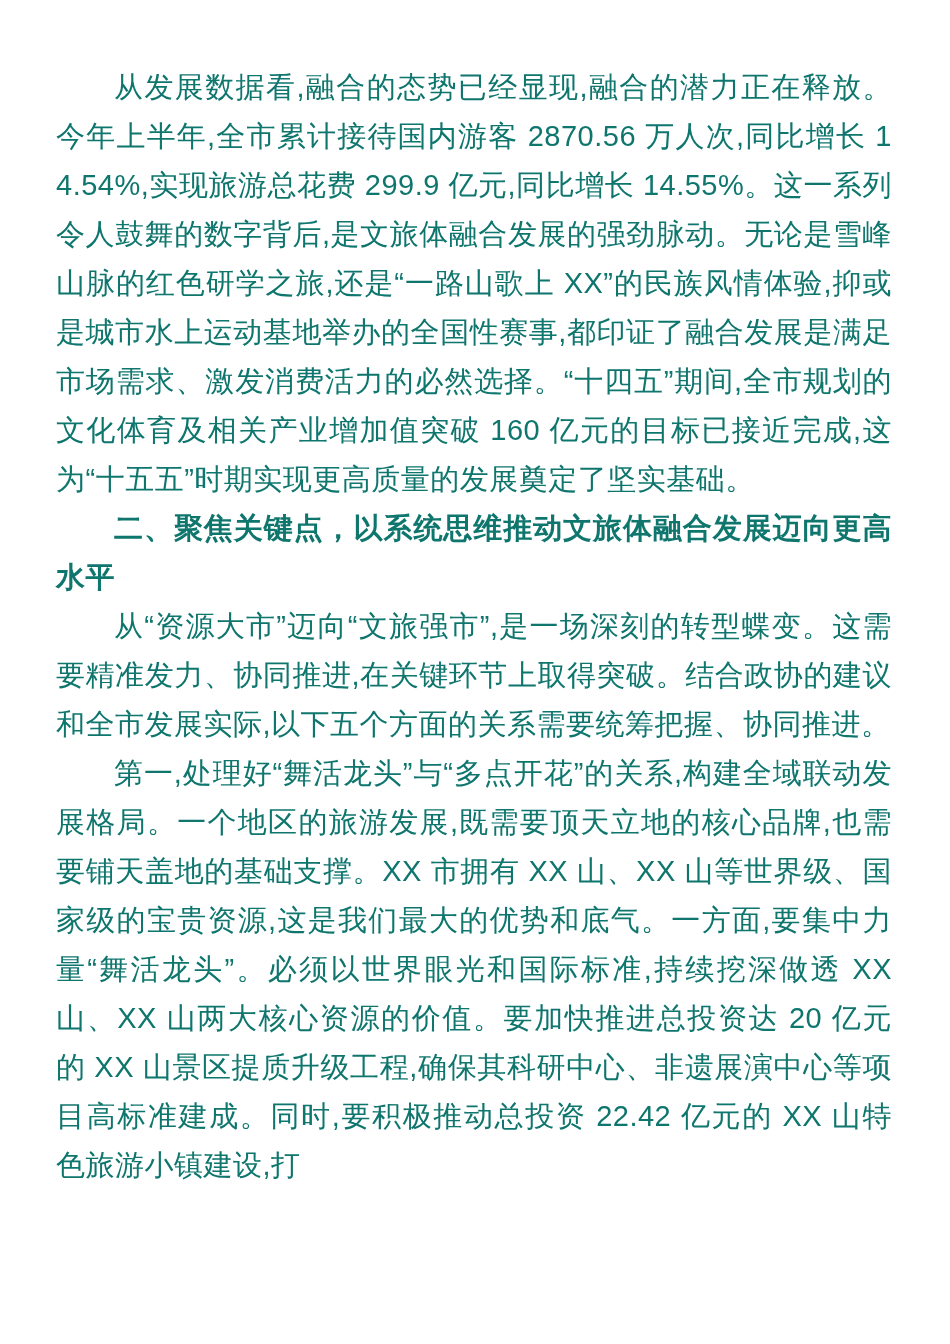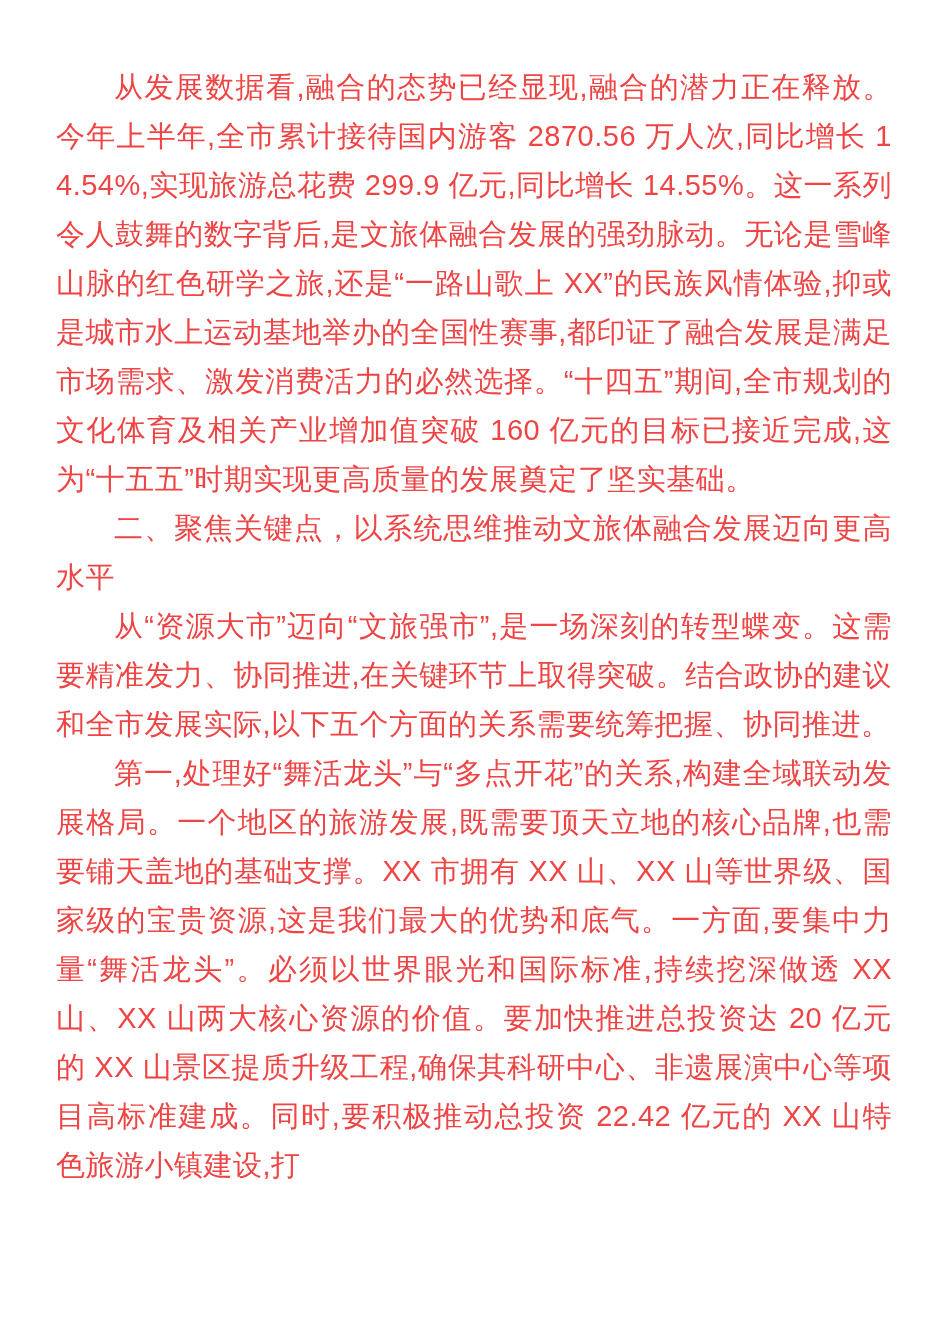--- a/index.html
+++ b/index.html
@@ -13,33 +13,33 @@
     overflow: hidden;
     box-sizing: border-box;
   }
   .page {
     width: 950px;
     height: 1344px;
     box-sizing: border-box;
     padding: 63px 58px 12px 56px;
     background: #ffffff;
     font-family: "Liberation Sans", sans-serif;
-    color: #ef4444;
+    color: #0f766e;
   }
   .doc-paragraph {
     margin: 0;
     font-size: 29px;
     line-height: 49px;
     text-align: justify;
     text-indent: 2em;
     letter-spacing: 0.5px;
     word-break: break-all;
   }
   .doc-heading {
-    font-weight: normal;
+    font-weight: bold;
   }
 </style>
 </head>
 <body>
 
 <div class="page">
   <p class="doc-paragraph">从发展数据看,融合的态势已经显现,融合的潜力正在释放。今年上半年,全市累计接待国内游客 2870.56 万人次,同比增长 14.54%,实现旅游总花费 299.9 亿元,同比增长 14.55%。这一系列令人鼓舞的数字背后,是文旅体融合发展的强劲脉动。无论是雪峰山脉的红色研学之旅,还是“一路山歌上 XX”的民族风情体验,抑或是城市水上运动基地举办的全国性赛事,都印证了融合发展是满足市场需求、激发消费活力的必然选择。“十四五”期间,全市规划的文化体育及相关产业增加值突破 160 亿元的目标已接近完成,这为“十五五”时期实现更高质量的发展奠定了坚实基础。</p>
 
 
   <p class="doc-paragraph doc-heading">二、聚焦关键点，以系统思维推动文旅体融合发展迈向更高水平</p>

